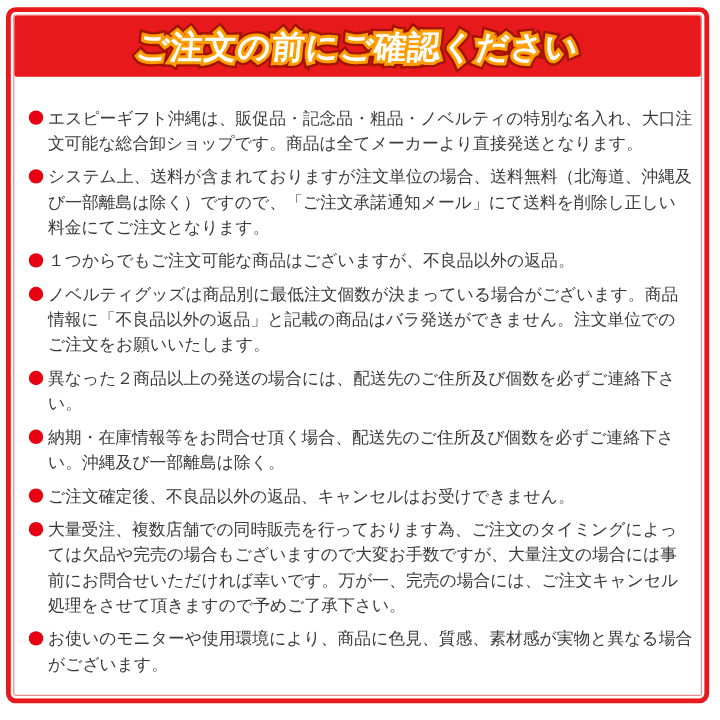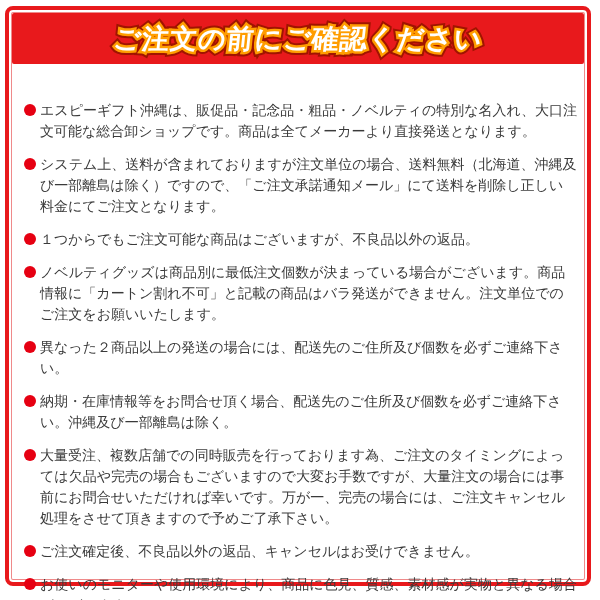--- a/index.html
+++ b/index.html
@@ -44,21 +44,20 @@
     margin:0;list-style:none;
     padding:21px 8px 0 0;
   }
   ul.notices li{
     position:relative;
     padding-left:31px;
     margin-bottom:7px;
     font-size:14px;
     line-height:21px;
     color:var(--body-text);
-    margin-top:12px;
   }
   .bullet{
     position:absolute;left:15px;top:4px;
     width:12px;height:12px;border-radius:50%;
     background:var(--bullet);
   }
   .txt{display:block;max-width:537px;}
 </style>
 </head>
 <body>
@@ -80,36 +79,36 @@
     <li>
       <span class="bullet"></span>
       <span class="txt">システム上、送料が含まれておりますが注文単位の場合、送料無料（北海道、沖縄及び一部離島は除く）ですので、「ご注文承諾通知メール」にて送料を削除し正しい料金にてご注文となります。</span>
     </li>
     <li>
       <span class="bullet"></span>
       <span class="txt">１つからでもご注文可能な商品はございますが、不良品以外の返品。</span>
     </li>
     <li>
       <span class="bullet"></span>
-      <span class="txt">ノベルティグッズは商品別に最低注文個数が決まっている場合がございます。商品情報に「カートン割れ不可」と記載の商品はバラ発送ができません。注文単位でのご注文をお願いいたします。</span>
+      <span class="txt">ノベルティグッズは商品別に最低注文個数が決まっている場合がございます。商品情報に「不良品以外の返品」と記載の商品はバラ発送ができません。注文単位でのご注文をお願いいたします。</span>
     </li>
     <li>
       <span class="bullet"></span>
       <span class="txt">異なった２商品以上の発送の場合には、配送先のご住所及び個数を必ずご連絡下さい。</span>
     </li>
     <li>
       <span class="bullet"></span>
       <span class="txt">納期・在庫情報等をお問合せ頂く場合、配送先のご住所及び個数を必ずご連絡下さい。沖縄及び一部離島は除く。</span>
     </li>
     <li>
       <span class="bullet"></span>
-      <span class="txt">大量受注、複数店舗での同時販売を行っております為、ご注文のタイミングによっては欠品や完売の場合もございますので大変お手数ですが、大量注文の場合には事前にお問合せいただければ幸いです。万が一、完売の場合には、ご注文キャンセル処理をさせて頂きますので予めご了承下さい。</span>
+      <span class="txt">ご注文確定後、不良品以外の返品、キャンセルはお受けできません。</span>
     </li>
     <li>
       <span class="bullet"></span>
-      <span class="txt">ご注文確定後、不良品以外の返品、キャンセルはお受けできません。</span>
+      <span class="txt">大量受注、複数店舗での同時販売を行っております為、ご注文のタイミングによっては欠品や完売の場合もございますので大変お手数ですが、大量注文の場合には事前にお問合せいただければ幸いです。万が一、完売の場合には、ご注文キャンセル処理をさせて頂きますので予めご了承下さい。</span>
     </li>
     <li>
       <span class="bullet"></span>
       <span class="txt">お使いのモニターや使用環境により、商品に色見、質感、素材感が実物と異なる場合がございます。</span>
     </li>
   </ul>
 </div>
 
 </body></html>

